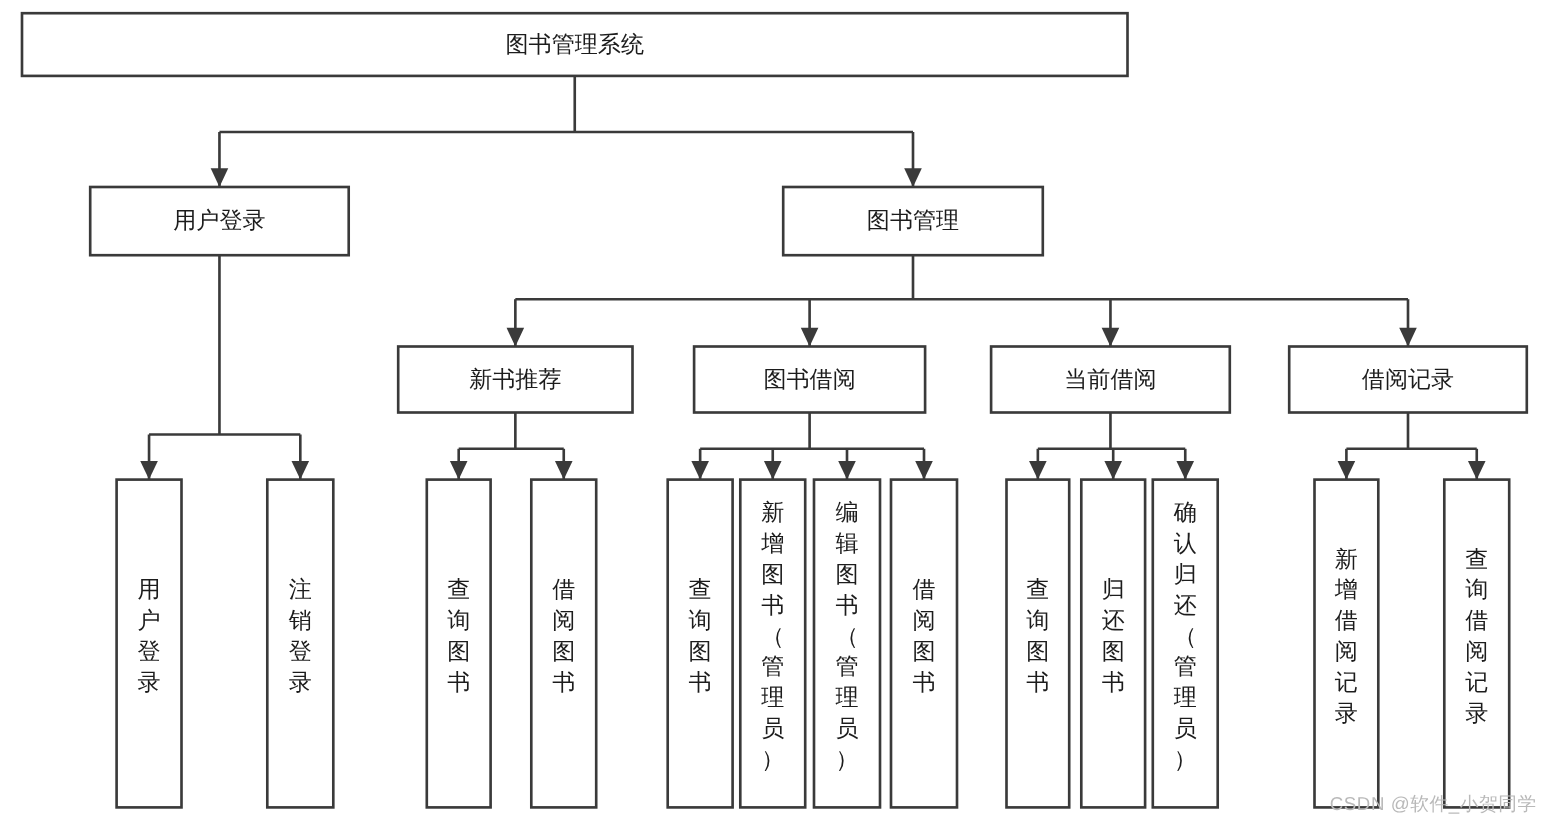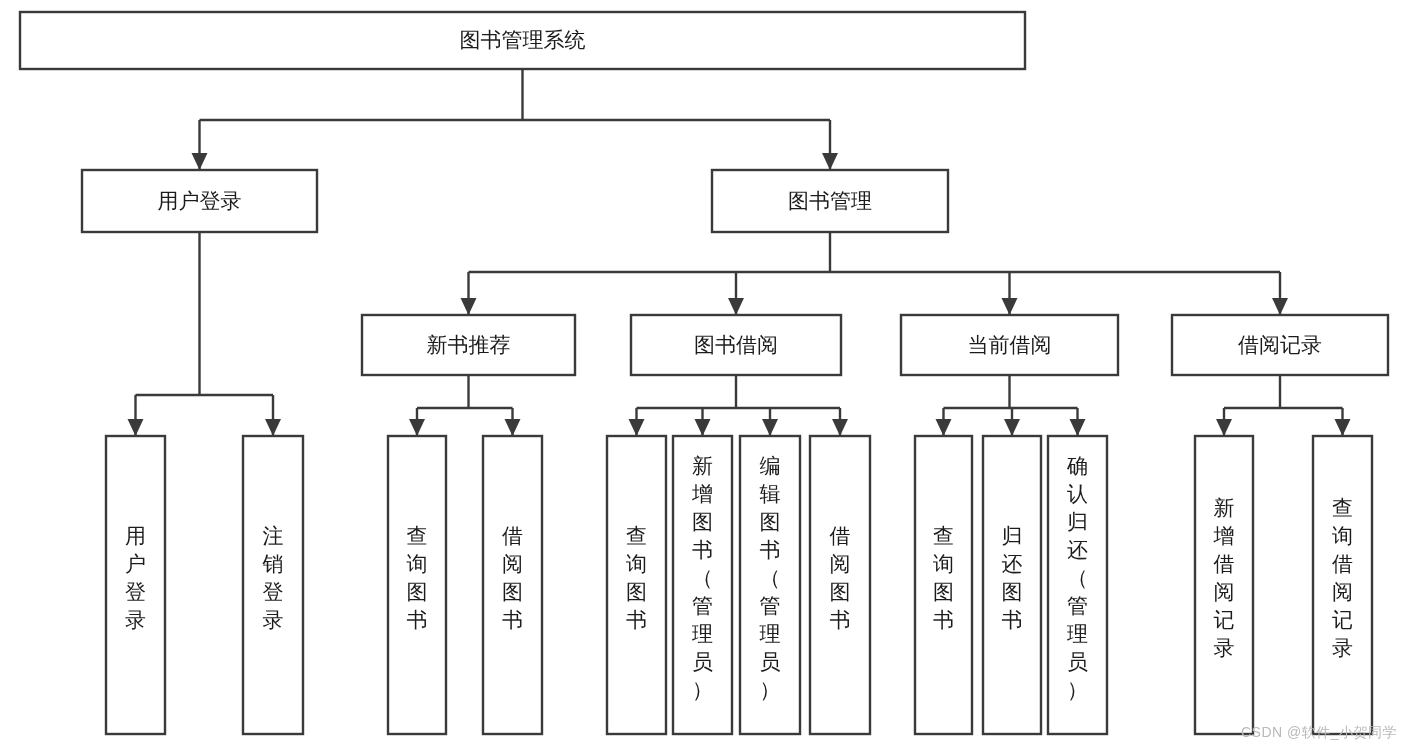--- a/index.html
+++ b/index.html
@@ -53,21 +53,21 @@
     font-family: "Liberation Sans", "DejaVu Sans", sans-serif;
     font-size: 21px;
     fill: #1c1c1c;
     text-anchor: middle;
   }
   .watermark-text {
     position: absolute;
     right: 8px;
     bottom: 5px;
     font-family: "Liberation Sans", "DejaVu Sans", sans-serif;
-    font-size: 14px;
+    font-size: 17px;
     color: #b9b9b9;
     white-space: nowrap;
     letter-spacing: 0.5px;
   }
 </style>
 </head>
 <body>
 
 <div id="diagram-root">
   <svg class="diagram-canvas" viewBox="0 0 1405 747">

